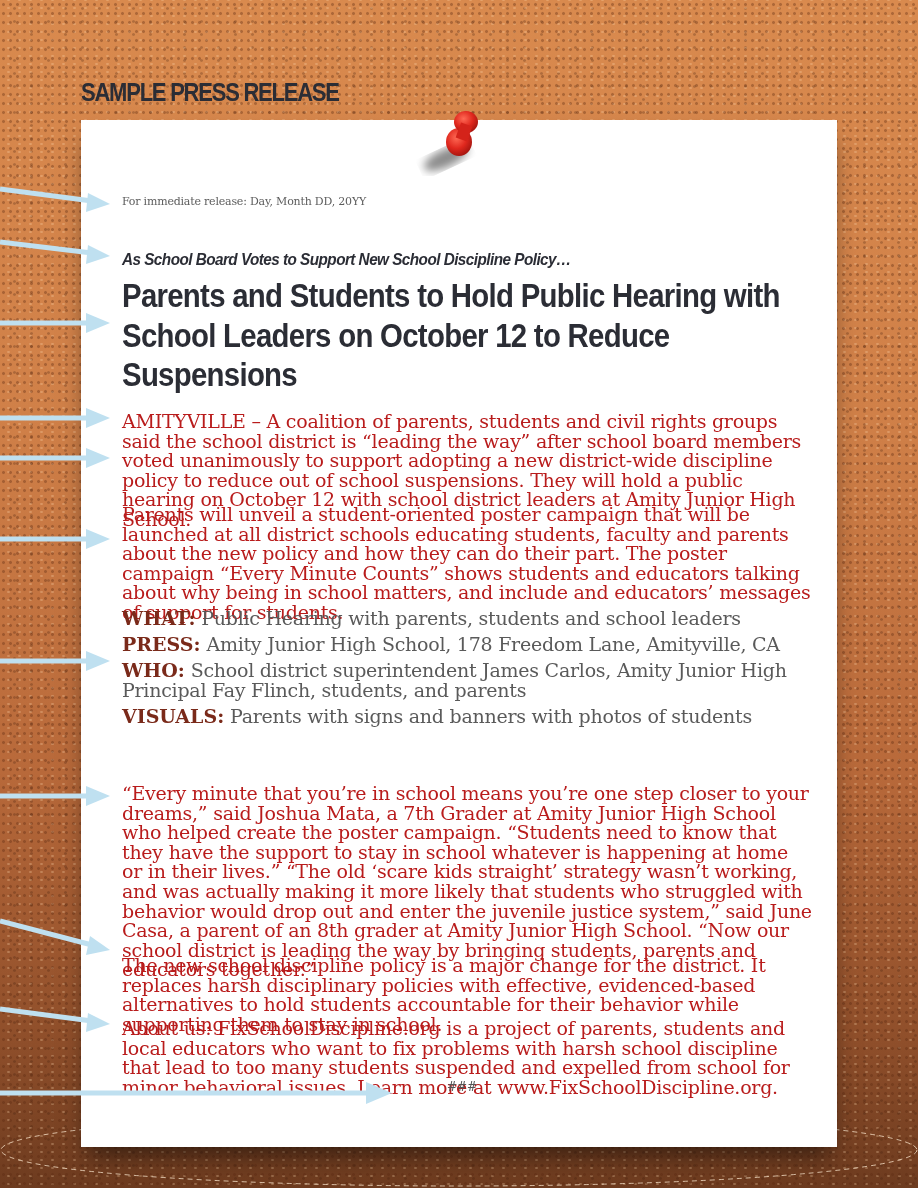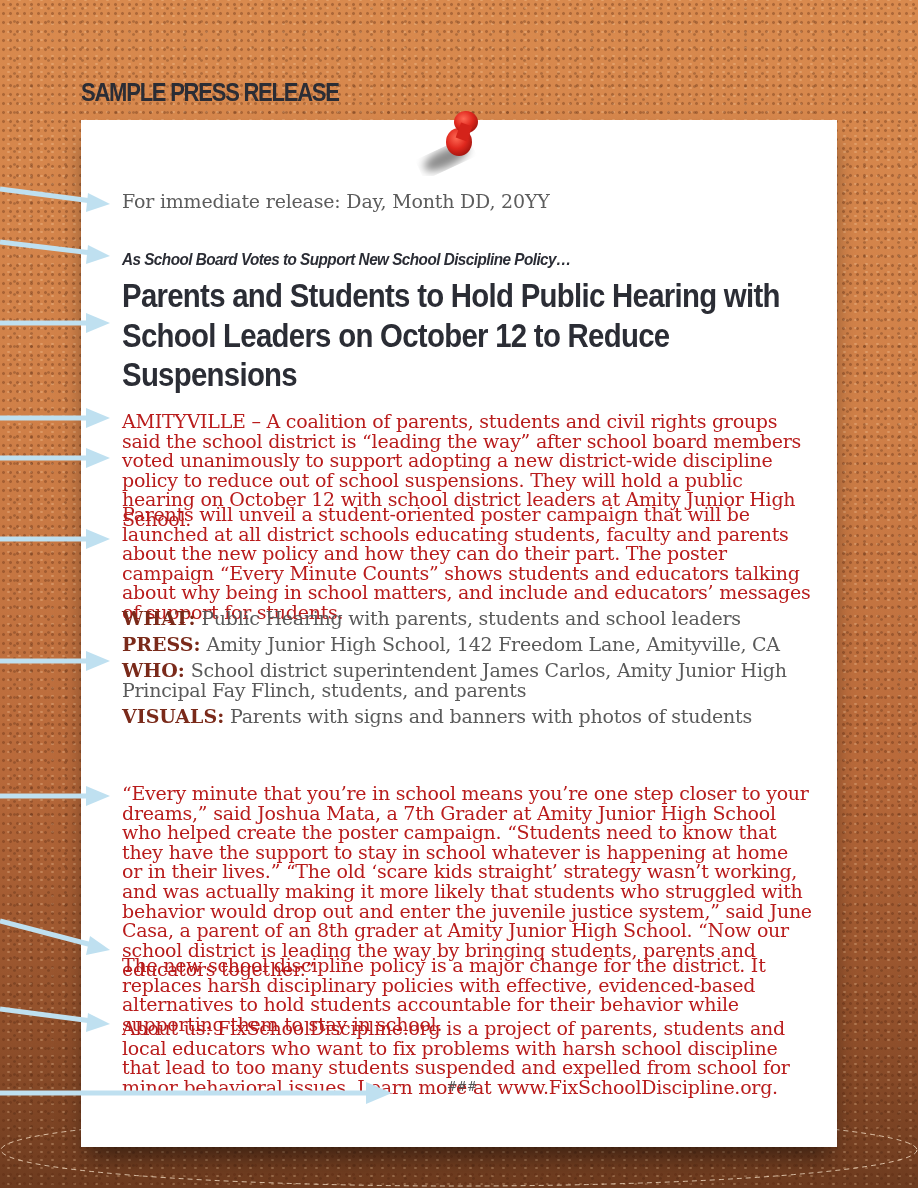--- a/index.html
+++ b/index.html
@@ -27,21 +27,21 @@
       transform: scaleX(0.88); transform-origin: left center;
       text-transform: uppercase;
     }
     .paper {
       position: absolute; left: 81px; top: 120px; width: 756px; height: 1027px;
       background: #ffffff;
       box-shadow: 0 14px 22px -6px rgba(0,0,0,0.55);
     }
     .pin { position: absolute; left: 416px; top: 106px; width: 80px; height: 70px; }
     .content { position: absolute; left: 122px; top: 0; width: 690px; color: #5a5a5a; }
-    .meta { position: absolute; top: 192px; font-size: 19px; line-height: 19px; color: #5c5c5c; letter-spacing: -0.2px; }
+    .meta { position: absolute; top: 192px; font-size: 11px; line-height: 19px; color: #5c5c5c; letter-spacing: -0.2px; }
     .kicker {
       position: absolute; top: 250px;
       font-family: "Liberation Sans", sans-serif; font-style: italic; font-weight: 700;
       font-size: 17px; color: #2b2d35; letter-spacing: -0.6px;
       transform: scaleX(0.9); transform-origin: left center; white-space: nowrap;
     }
     .headline {
       position: absolute; top: 276px; width: 700px;
       font-family: "Liberation Sans", sans-serif; font-weight: 700;
       font-size: 33px; line-height: 39.5px; color: #2b2d35; letter-spacing: -0.8px;
@@ -96,21 +96,21 @@
   </div>
 
   <div class="kicker">As School Board Votes to Support New School Discipline Policy…</div>
   <div class="headline">Parents and Students to Hold Public Hearing with School Leaders on October 12 to Reduce Suspensions</div>
 
   <div class="para p1">AMITYVILLE – A coalition of parents, students and civil rights groups said the school district is “leading the way” after school board members voted unanimously to support adopting a new district-wide discipline policy to reduce out of school suspensions. They will hold a public hearing on October 12 with school district leaders at Amity Junior High School.</div>
   <div class="para p2">Parents will unveil a student-oriented poster campaign that will be launched at all district schools educating students, faculty and parents about the new policy and how they can do their part. The poster campaign “Every Minute Counts” shows students and educators talking about why being in school matters, and include and educators’ messages of support for students.</div>
 
   <div class="facts">
     <div class="fact"><span class="fact-label">WHAT:</span> <span>Public Hearing with parents, students and school leaders</span></div>
-    <div class="fact"><span class="fact-label">PRESS:</span> <span>Amity Junior High School, 142 Freedom Lane, Amityville, CA</span></div>
+    <div class="fact"><span class="fact-label">PRESS:</span> <span>Amity Junior High School, 178 Freedom Lane, Amityville, CA</span></div>
     <div class="fact"><span class="fact-label">WHO:</span> <span>School district superintendent James Carlos, Amity Junior High Principal Fay Flinch, students, and parents</span></div>
     <div class="fact"><span class="fact-label">VISUALS:</span> <span>Parents with signs and banners with photos of students</span></div>
   </div>
 
   <div class="para p3">“Every minute that you’re in school means you’re one step closer to your dreams,” said Joshua Mata, a 7th Grader at Amity Junior High School who helped create the poster campaign. “Students need to know that they have the support to stay in school whatever is happening at home or in their lives.” “The old ‘scare kids straight’ strategy wasn’t working, and was actually making it more likely that students who struggled with behavior would drop out and enter the juvenile justice system,” said June Casa, a parent of an 8th grader at Amity Junior High School. “Now our school district is leading the way by bringing students, parents and educators together.”</div>
   <div class="para p4">The new school discipline policy is a major change for the district. It replaces harsh disciplinary policies with effective, evidenced-based alternatives to hold students accountable for their behavior while supporting them to stay in school.</div>
   <div class="para p5">About us: FixSchoolDiscipline.org is a project of parents, students and local educators who want to fix problems with harsh school discipline that lead to too many students suspended and expelled from school for minor behavioral issues. Learn more at www.FixSchoolDiscipline.org.</div>
   <div class="endmark">###</div>
 </div>
 

